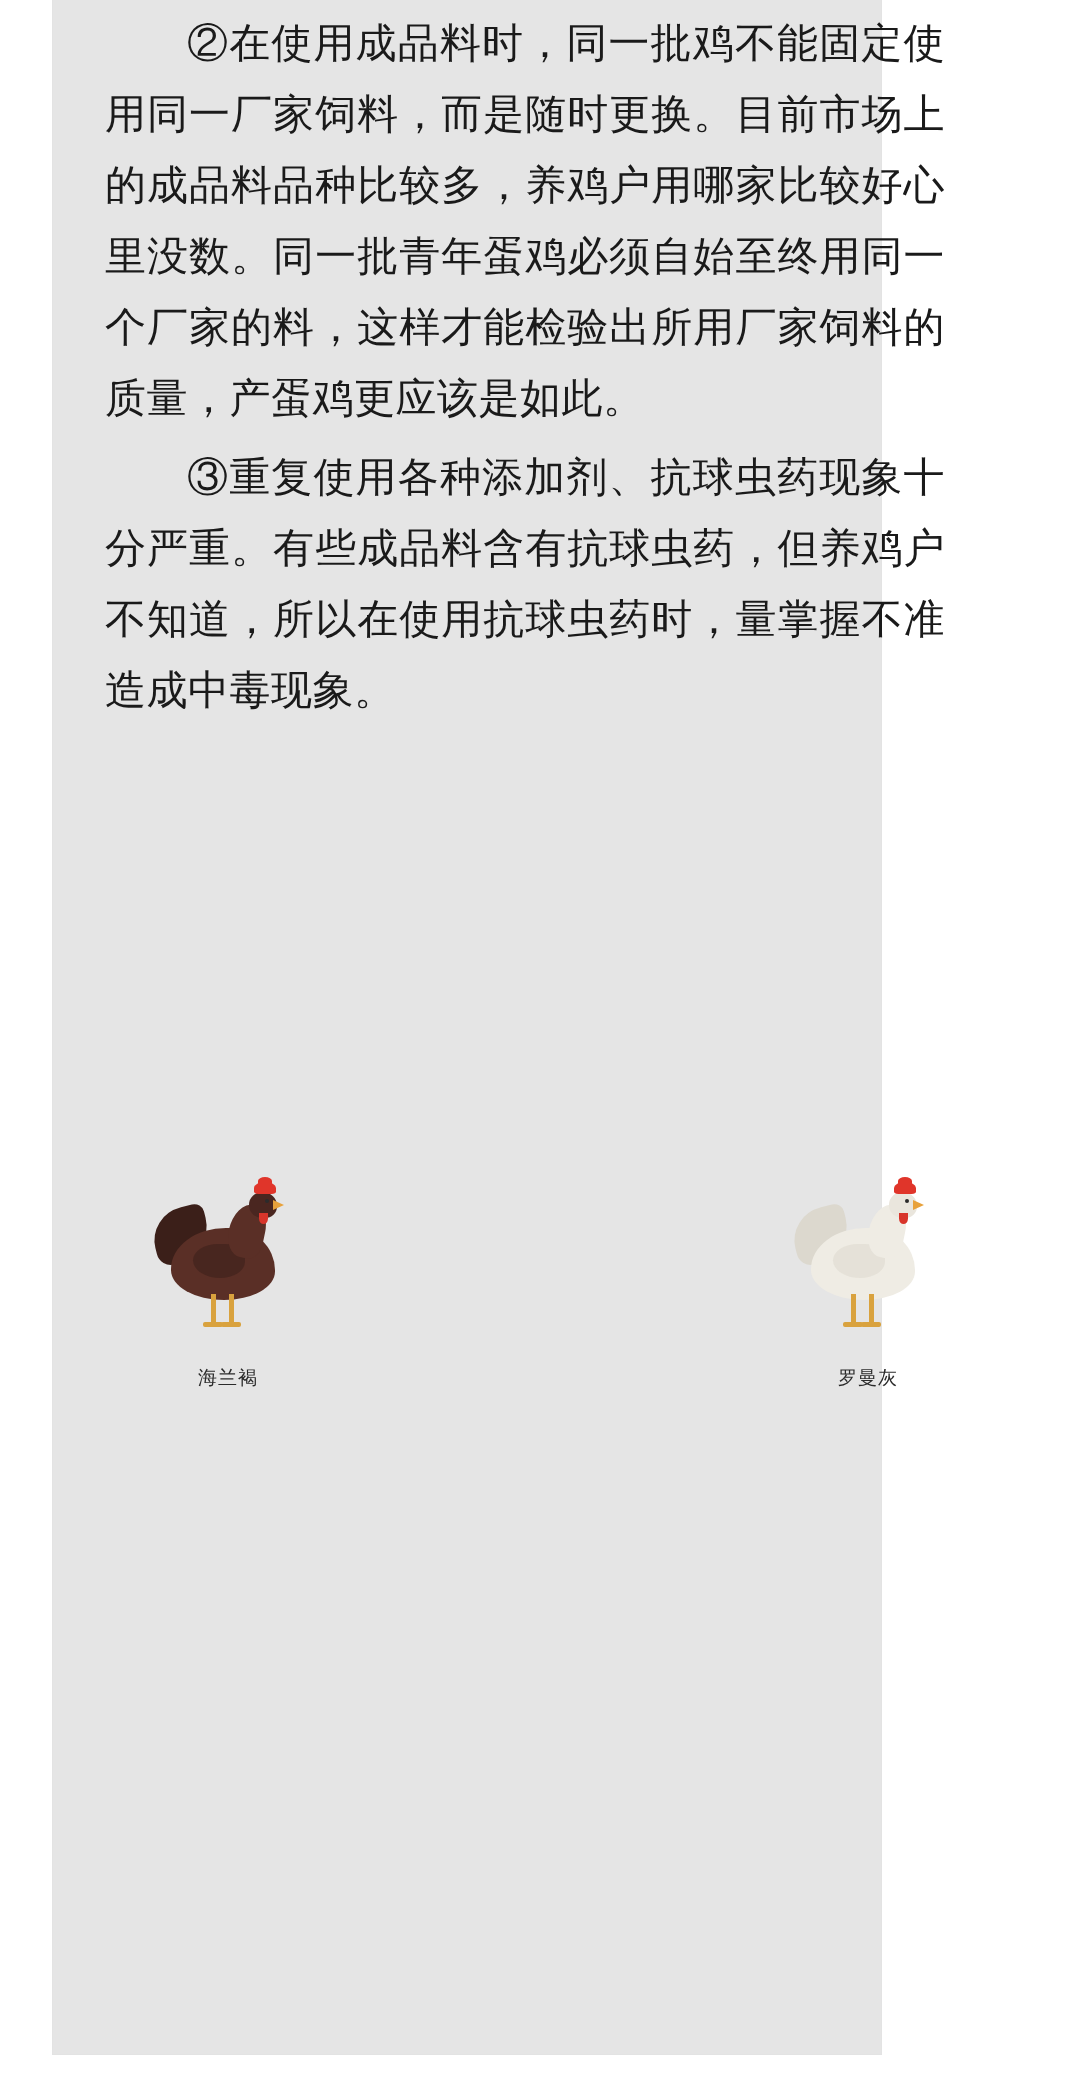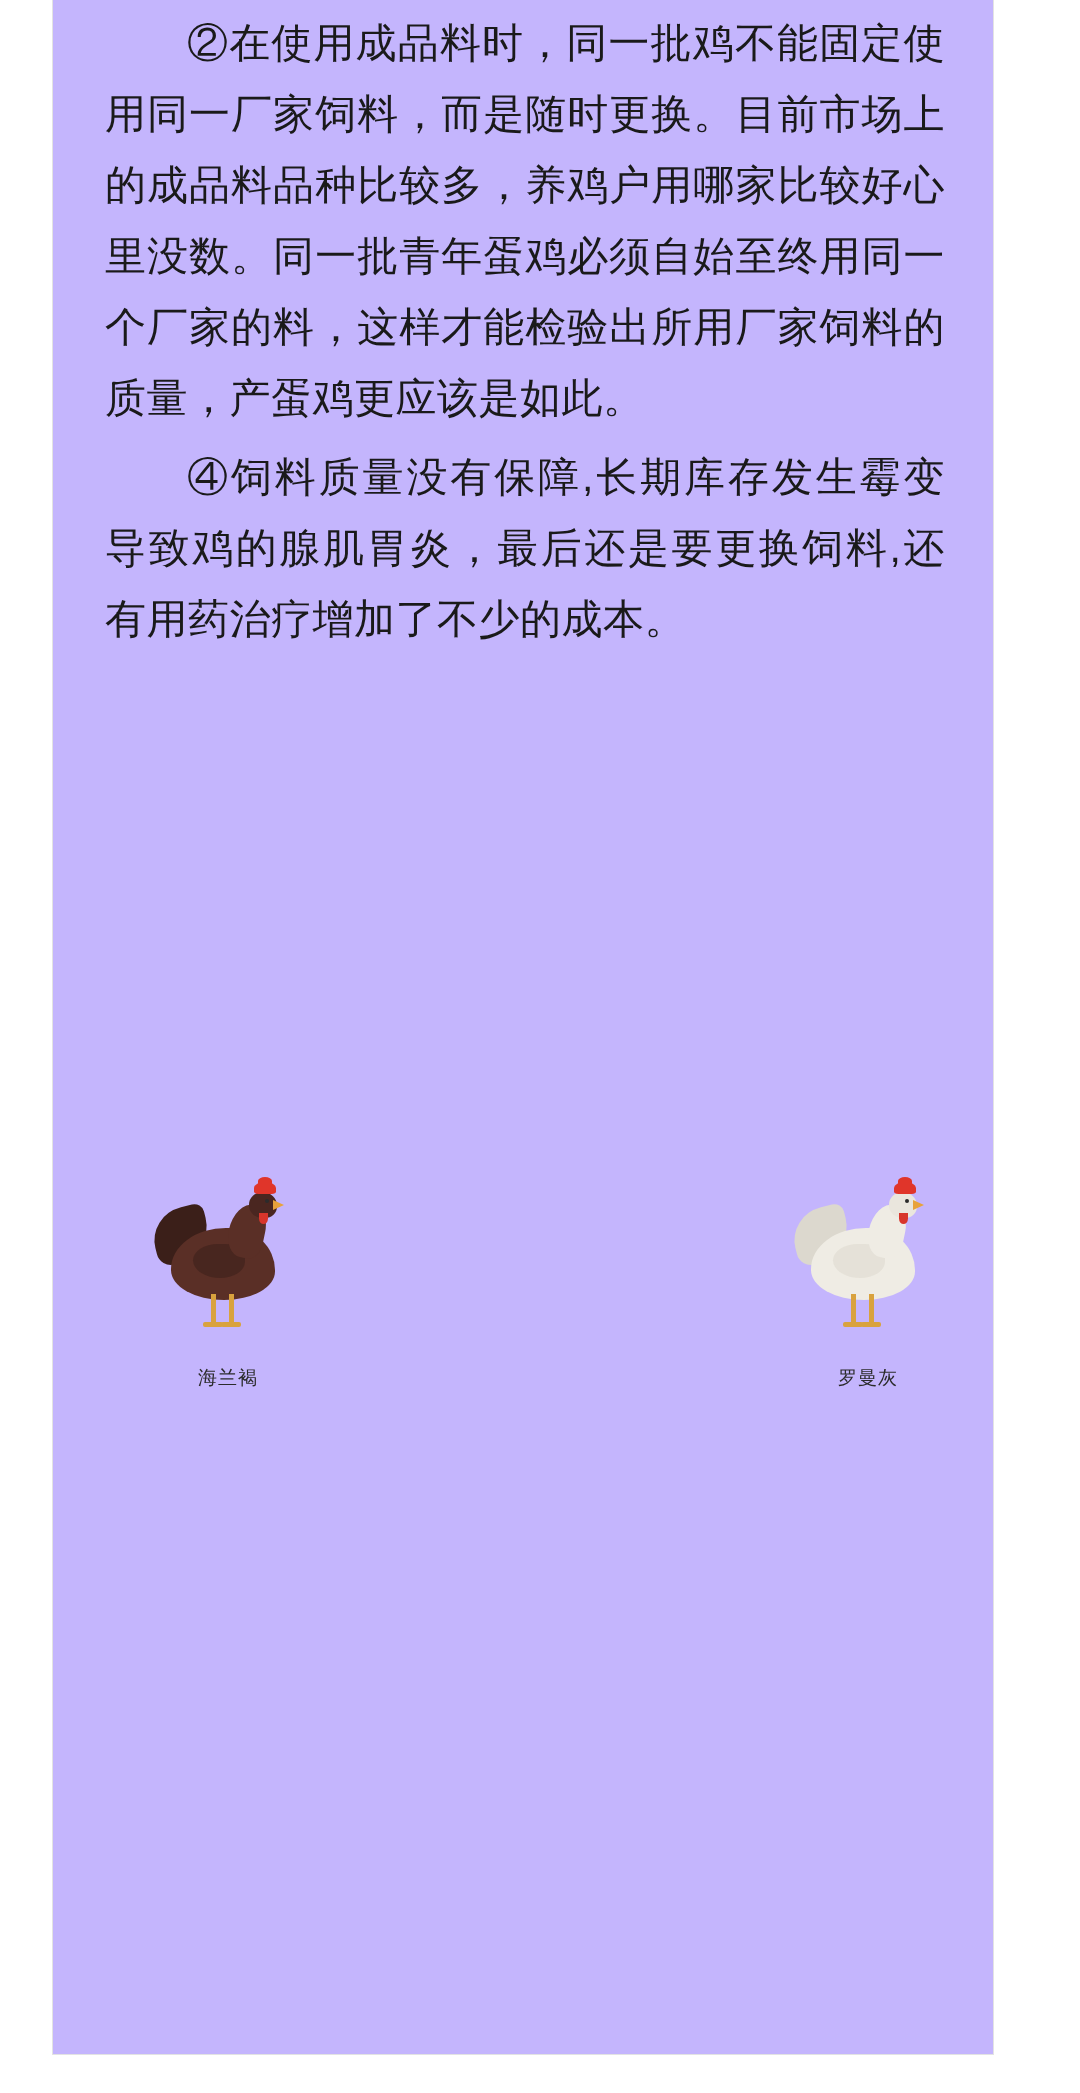--- a/index.html
+++ b/index.html
@@ -17,23 +17,23 @@
     position: relative;
     width: 1080px;
     height: 2093px;
     background: #ffffff;
     box-sizing: border-box;
   }
   .sheet {
     position: absolute;
     left: 52px;
     top: 0;
-    width: 942px;
+    width: 830px;
     height: 2055px;
-    background: #c4b5fd;
+    background: #e5e5e5;
     border-left: 1px solid #e3e3e3;
     border-right: 1px solid #e3e3e3;
     border-bottom: 1px solid #e3e3e3;
     box-sizing: border-box;
   }
   .article {
     position: absolute;
     left: 52px;
     top: 8px;
     width: 840px;
@@ -182,21 +182,21 @@
   .foot2 { left: 68px; top: 142px; }
 </style>
 </head>
 <body>
 
 <div class="page">
   <div class="sheet">
 
     <div class="article">
       <p class="para">②在使用成品料时，同一批鸡不能固定使用同一厂家饲料，而是随时更换。目前市场上的成品料品种比较多，养鸡户用哪家比较好心里没数。同一批青年蛋鸡必须自始至终用同一个厂家的料，这样才能检验出所用厂家饲料的质量，产蛋鸡更应该是如此。</p>
-      <p class="para">④饲料质量没有保障,长期库存发生霉变导致鸡的腺肌胃炎，最后还是要更换饲料,还有用药治疗增加了不少的成本。</p>
+      <p class="para">③重复使用各种添加剂、抗球虫药现象十分严重。有些成品料含有抗球虫药，但养鸡户不知道，所以在使用抗球虫药时，量掌握不准造成中毒现象。</p>
     </div>
 
     <div class="breeds">
 
       <div class="breed">
         <div class="breed-figure">
           <div class="ck tail" style="background:#3b1f19"></div>
           <div class="ck body" style="background:#5a2f26"></div>
           <div class="ck wing" style="background:#3b1f19"></div>
           <div class="ck neck" style="background:#5a2f26"></div>

